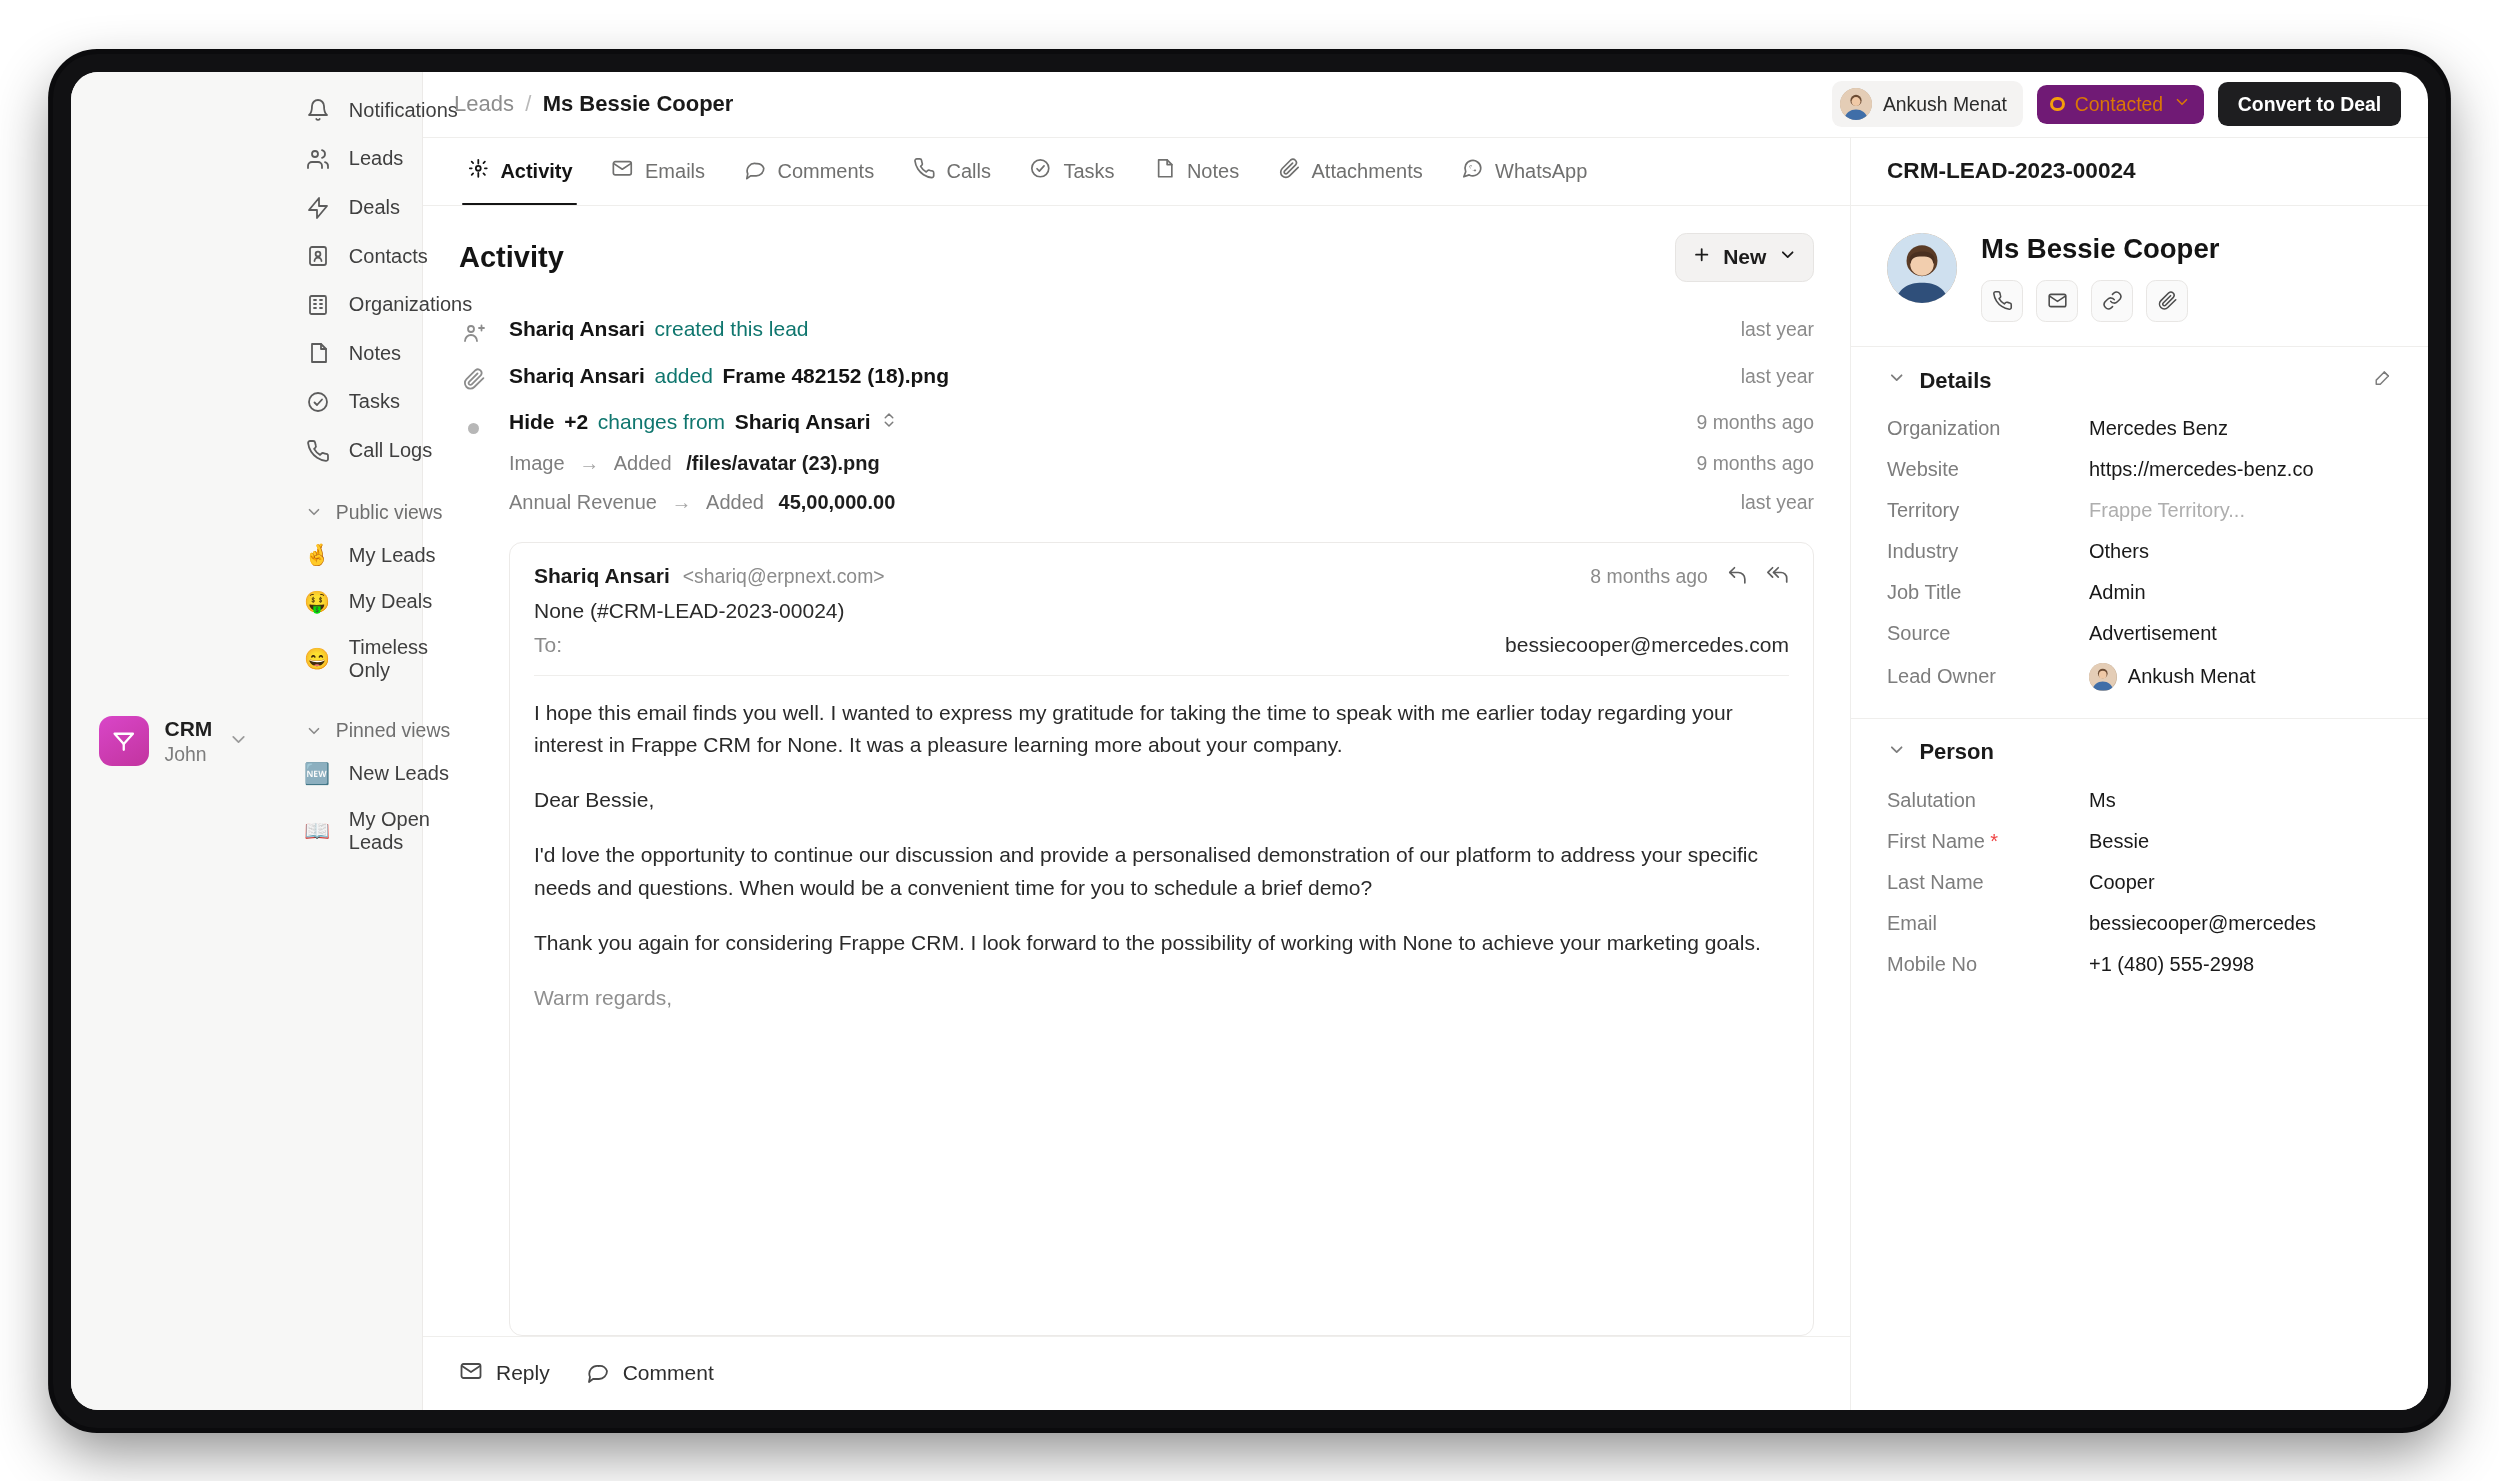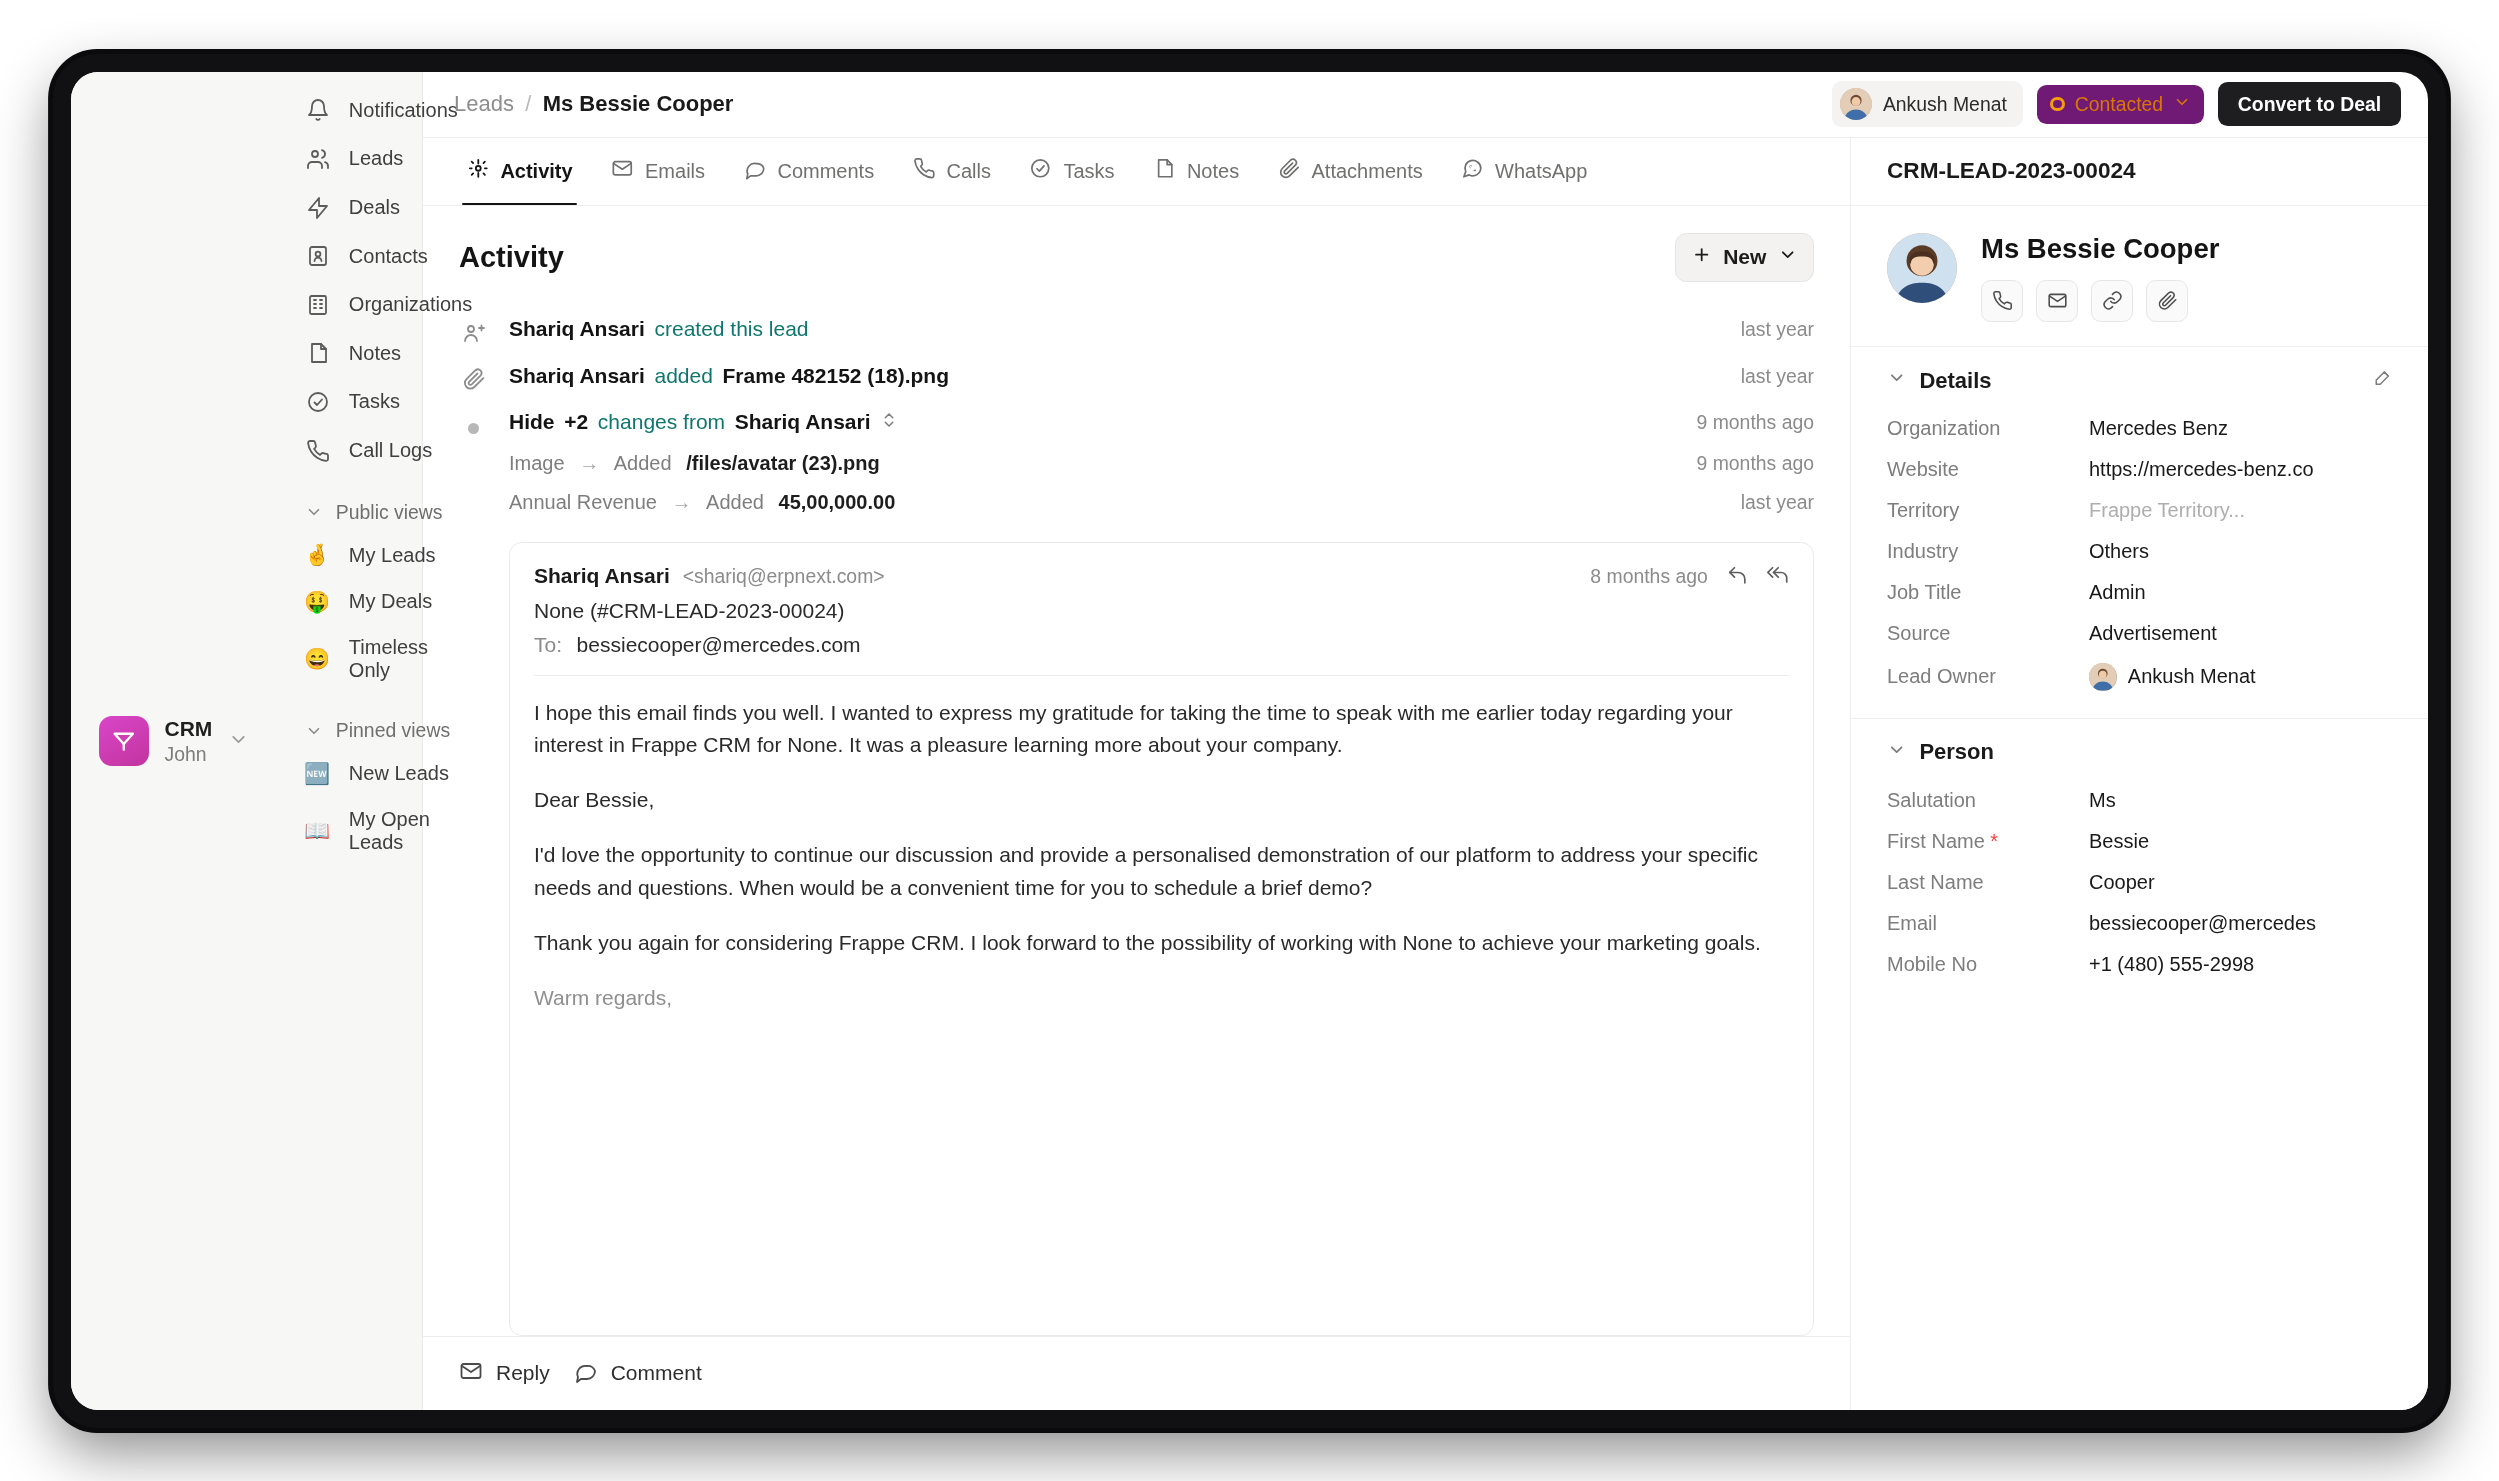--- a/index.html
+++ b/index.html
@@ -180,29 +180,29 @@
     position: relative;
     flex: 1; min-height: 0; overflow: hidden;
   }
   .email-head { display: flex; align-items: baseline; gap: 13px; }
   .email-from { font-size: 21px; font-weight: 600; color: #1a1a1a; }
   .email-addr { font-size: 19.4px; color: #8b8b8b; }
   .email-actions { margin-left: auto; display: flex; align-items: center; gap: 18px; }
   .email-actions svg { width: 22.6px; height: 22.6px; color: #5f5f5f; }
   .email-time { font-size: 19.4px; color: #8b8b8b; }
   .email-sub { font-size: 21px; color: #2b2b2b; margin-top: 9.7px; }
-  .email-to { font-size: 21px; color: #2b2b2b; margin-top: 9.7px; display: flex; gap: 14.6px; }
+  .email-to { font-size: 21px; color: #2b2b2b; margin-top: 9.7px; display: flex; gap: 14.6px; justify-content: space-between; }
   .email-to .lab { color: #8b8b8b; }
   .email-divider { height: 0.8px; background: #efeeec; margin: 18px 0 21px 0; }
   .email-body p { font-size: 21px; line-height: 1.55; color: #2a2a2a; margin-bottom: 22.6px; }
   .email-body p.fade { color: #8f8f8f; }
 
   .footer-actions {
     height: 74px; flex: 0 0 74px;
-    display: flex; align-items: center; gap: 24px;
+    display: flex; align-items: center; gap: 36px;
     padding: 0 36px;
     border-top: 0.8px solid #efeeec;
     background: #fff;
   }
   .fa-item { display: flex; align-items: center; gap: 13px; font-size: 21px; color: #2e2e2e; cursor: pointer; }
   .fa-item svg { width: 24px; height: 24px; color: #4a4a4a; }
 
   
   .right { width: 577px; flex: 0 0 577px; display: flex; flex-direction: column; background: #fff; min-height: 0; }
   .right-head {

